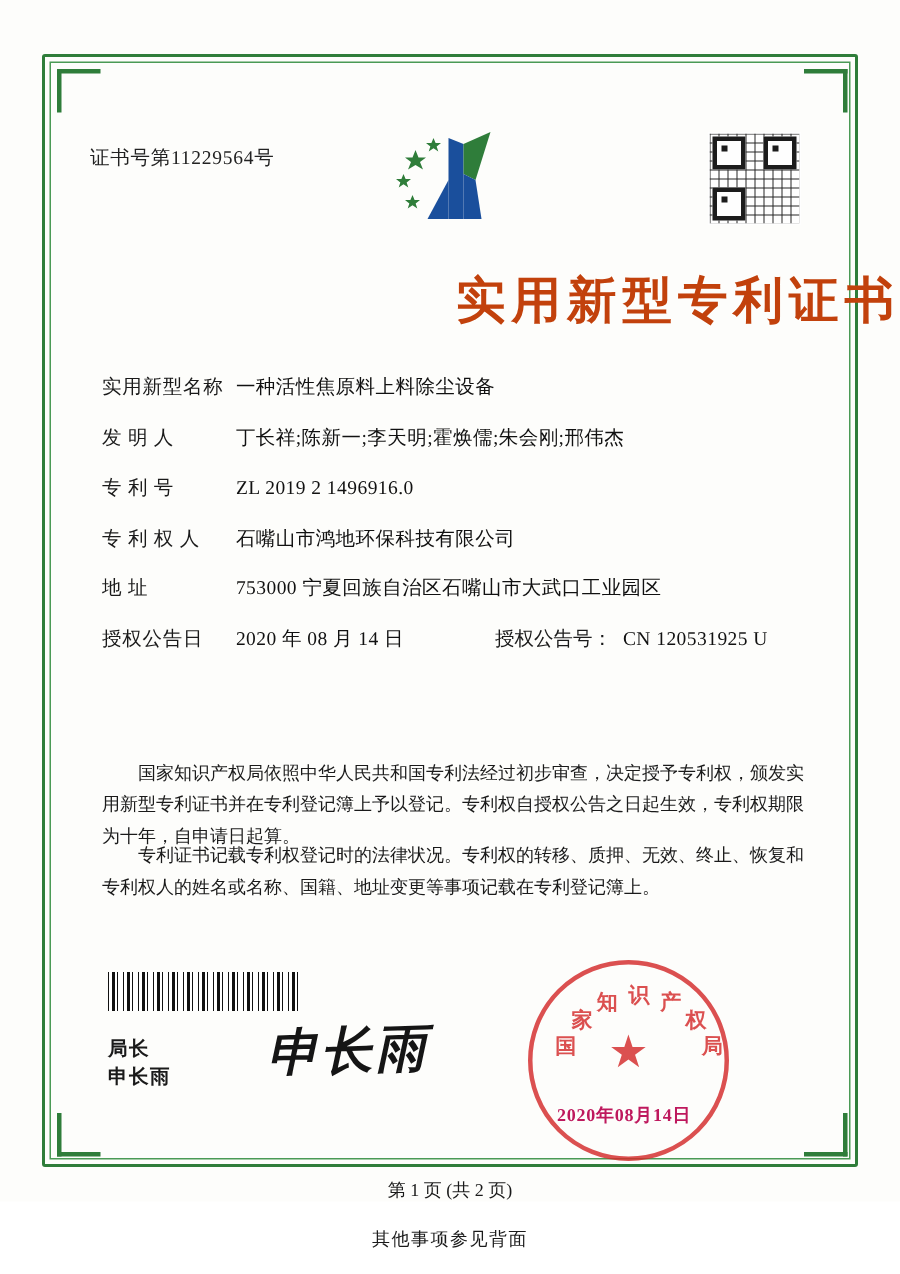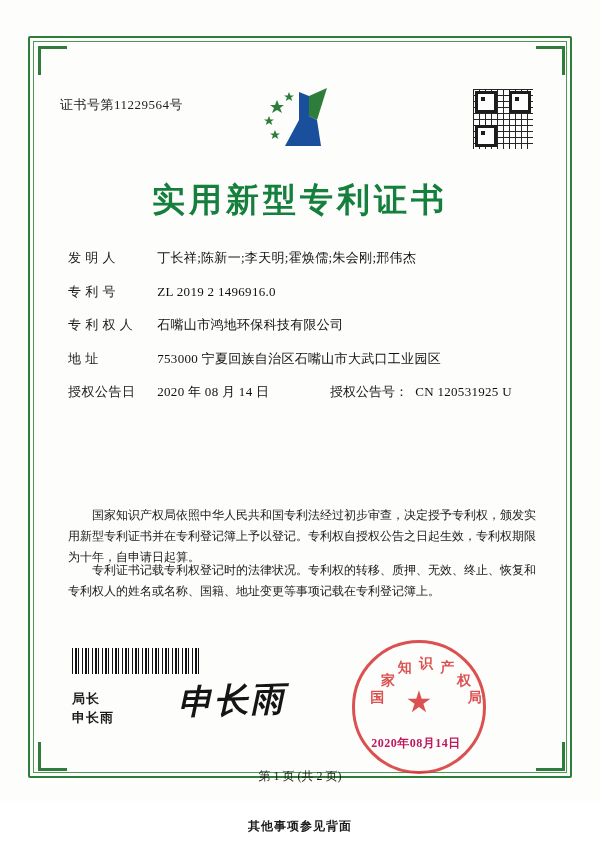--- a/index.html
+++ b/index.html
@@ -104,26 +104,26 @@
   }
   .qr .fp.a { left: 2px; top: 2px; }
   .qr .fp.b { right: 2px; top: 2px; }
   .qr .fp.c { left: 2px; bottom: 2px; }
 
   .title {
     position: absolute;
     left: 0;
     top: 178px;
     width: 600px;
-    text-align: center;
+    text-align: right;
     font-size: 33px;
     font-weight: bold;
     letter-spacing: 4px;
     font-family: "DejaVu Serif", "Liberation Serif", serif;
-    color: #15803d;
+    color: #c2410c;
   }
 
   
   .fields {
     position: absolute;
     left: 68px;
     top: 248px;
     width: 470px;
     font-size: 13px;
     line-height: 1.5;
@@ -254,36 +254,35 @@
     text-align: center;
     font-size: 12px;
     color: #be185d;
     font-weight: bold;
     letter-spacing: 0.5px;
   }
 
   .page-num {
     position: absolute;
     left: 0;
-    top: 768px;
+    top: 785px;
     width: 600px;
     text-align: center;
     font-size: 12px;
     color: #1a1a1a;
   }
   .footer-note {
     position: absolute;
     left: 0;
     top: 818px;
     width: 600px;
     text-align: center;
     font-size: 12px;
     color: #1a1a1a;
     letter-spacing: 1px;
-    font-weight: bold;
   }
 </style>
 </head>
 <body>
 
 <div class="page">
 
   <div class="border-outer"></div>
   <div class="border-inner"></div>
   <div class="corner tl"></div>
@@ -317,20 +316,24 @@
       </div>
     <div class="fp c">
         <i></i>
       </div>
   </div>
 
   <div class="title">实用新型专利证书</div>
 
   <div class="fields">
     <div class="field">
+      <span class="lbl">实用新型名称</span>
+      <span class="val">一种活性焦原料上料除尘设备</span>
+    </div>
+    <div class="field">
       <span class="lbl">发 明 人</span>
       <span class="val">丁长祥;陈新一;李天明;霍焕儒;朱会刚;邢伟杰</span>
     </div>
     <div class="field">
       <span class="lbl">专 利 号</span>
       <span class="val">ZL 2019 2 1496916.0</span>
     </div>
     <div class="field">
       <span class="lbl">专 利 权 人</span>
       <span class="val">石嘴山市鸿地环保科技有限公司</span>

